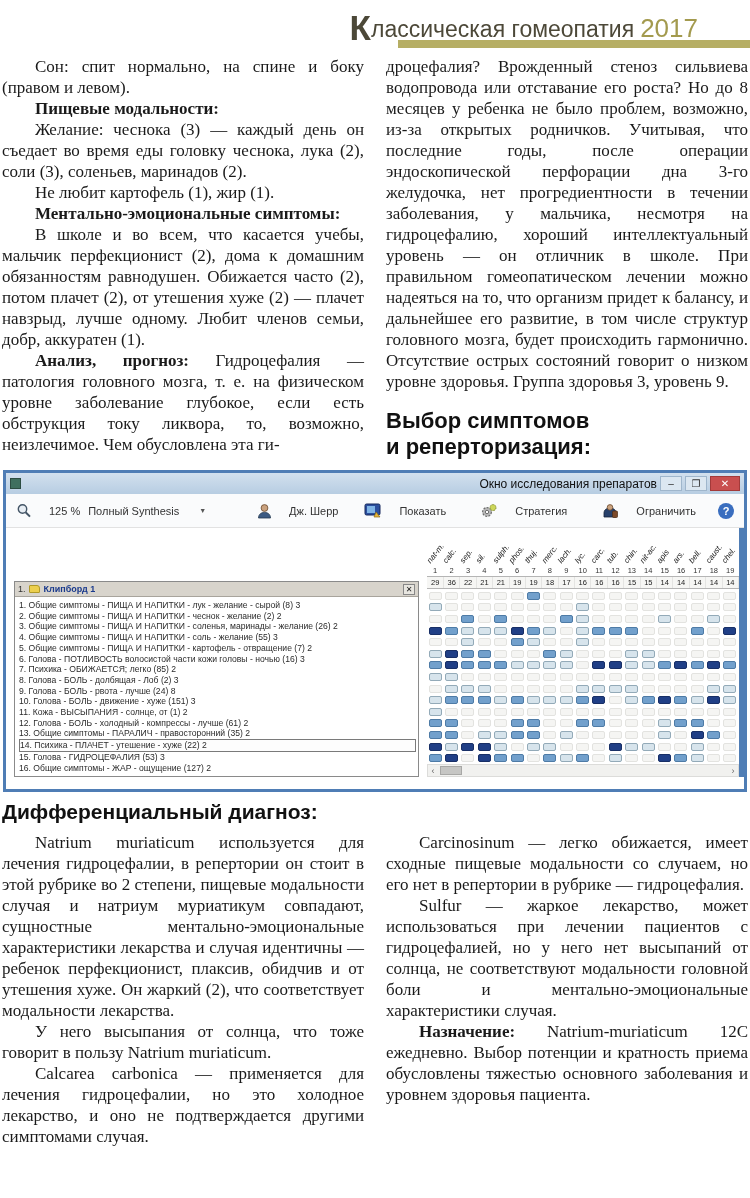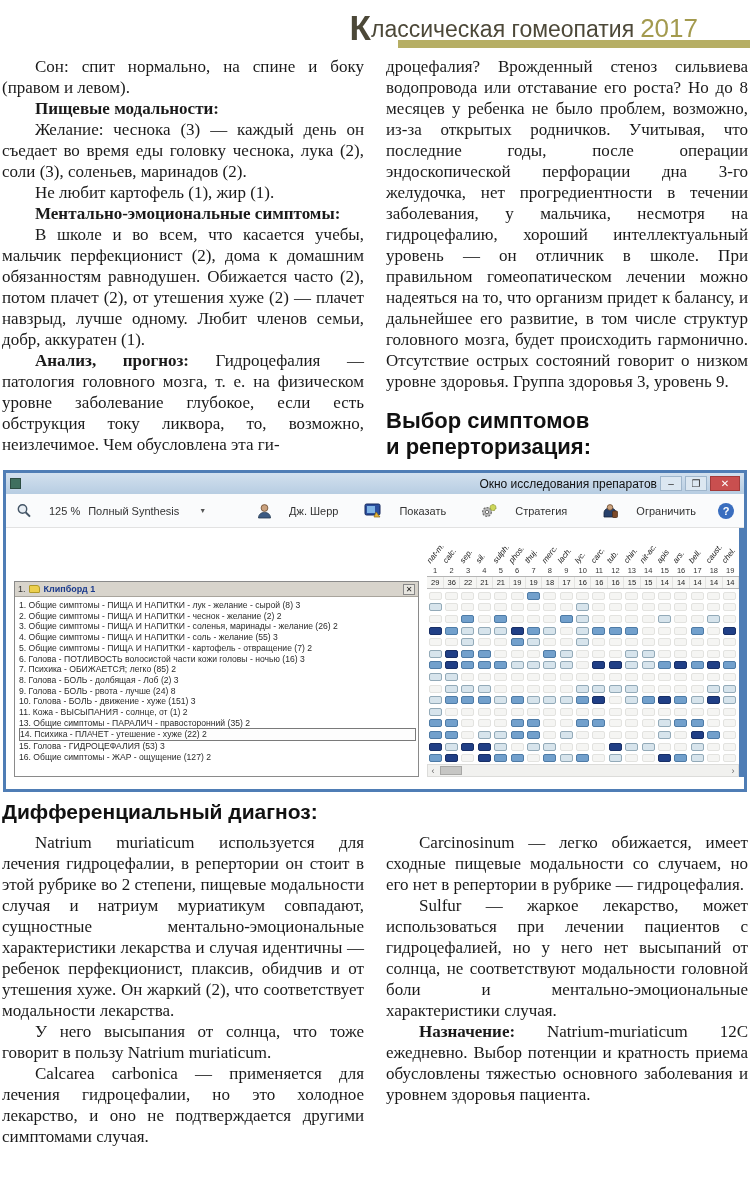--- a/index.html
+++ b/index.html
@@ -219,20 +219,21 @@
           <div class="clip-item">2. Общие симптомы - ПИЩА И НАПИТКИ - чеснок - желание (2) 2</div>
           <div class="clip-item">3. Общие симптомы - ПИЩА И НАПИТКИ - соленья, маринады - желание (26) 2</div>
           <div class="clip-item">4. Общие симптомы - ПИЩА И НАПИТКИ - соль - желание (55) 3</div>
           <div class="clip-item">5. Общие симптомы - ПИЩА И НАПИТКИ - картофель - отвращение (7) 2</div>
           <div class="clip-item">6. Голова - ПОТЛИВОСТЬ волосистой части кожи головы - ночью (16) 3</div>
           <div class="clip-item">7. Психика - ОБИЖАЕТСЯ; легко (85) 2</div>
           <div class="clip-item">8. Голова - БОЛЬ - долбящая - Лоб (2) 3</div>
           <div class="clip-item">9. Голова - БОЛЬ - рвота - лучше (24) 8</div>
           <div class="clip-item">10. Голова - БОЛЬ - движение - хуже (151) 3</div>
           <div class="clip-item">11. Кожа - ВЫСЫПАНИЯ - солнце, от (1) 2</div>
+          <div class="clip-item">12. Голова - БОЛЬ - холодный - компрессы - лучше (61) 2</div>
           <div class="clip-item">13. Общие симптомы - ПАРАЛИЧ - правосторонний (35) 2</div>
           <div class="clip-item selected">14. Психика - ПЛАЧЕТ - утешение - хуже (22) 2</div>
           <div class="clip-item">15. Голова - ГИДРОЦЕФАЛИЯ (53) 3</div>
           <div class="clip-item">16. Общие симптомы - ЖАР - ощущение (127) 2</div>
         </div>
     </div>
 
     <div class="grid-area">
       <div class="remedy-names" id="remedyNames">
           <div class="remedy-name" style="left: 5px;">nat-m.</div>

